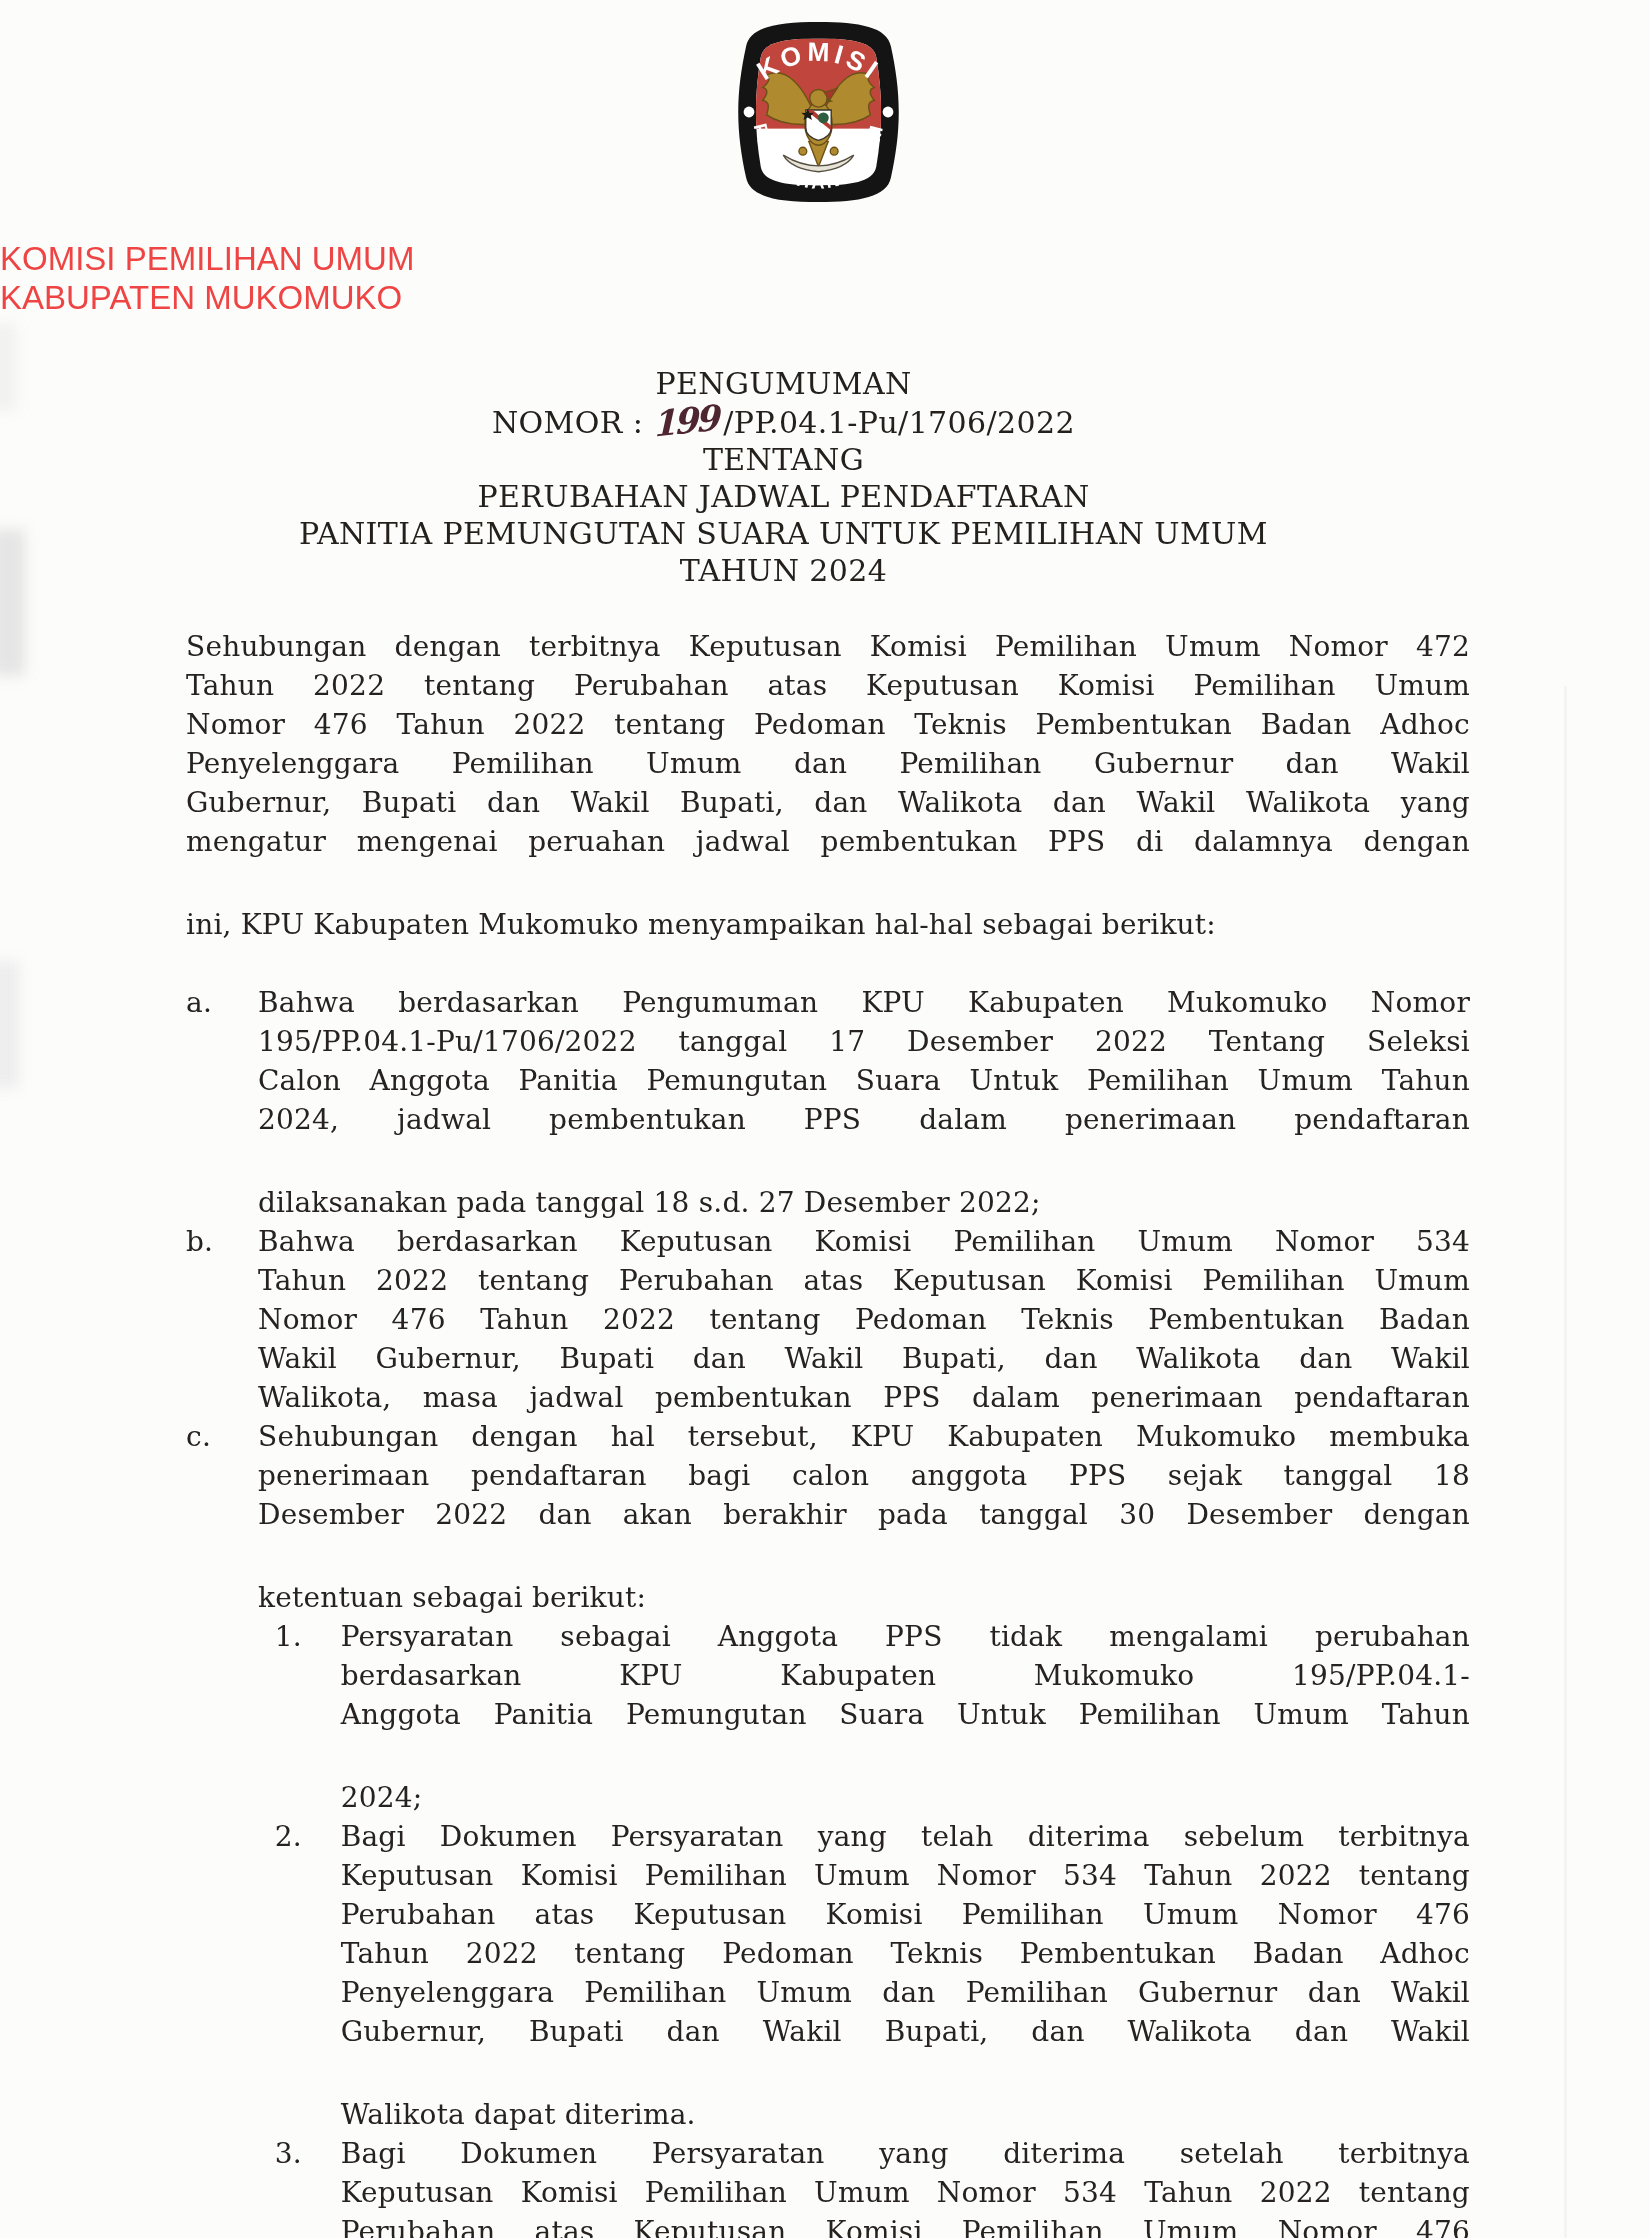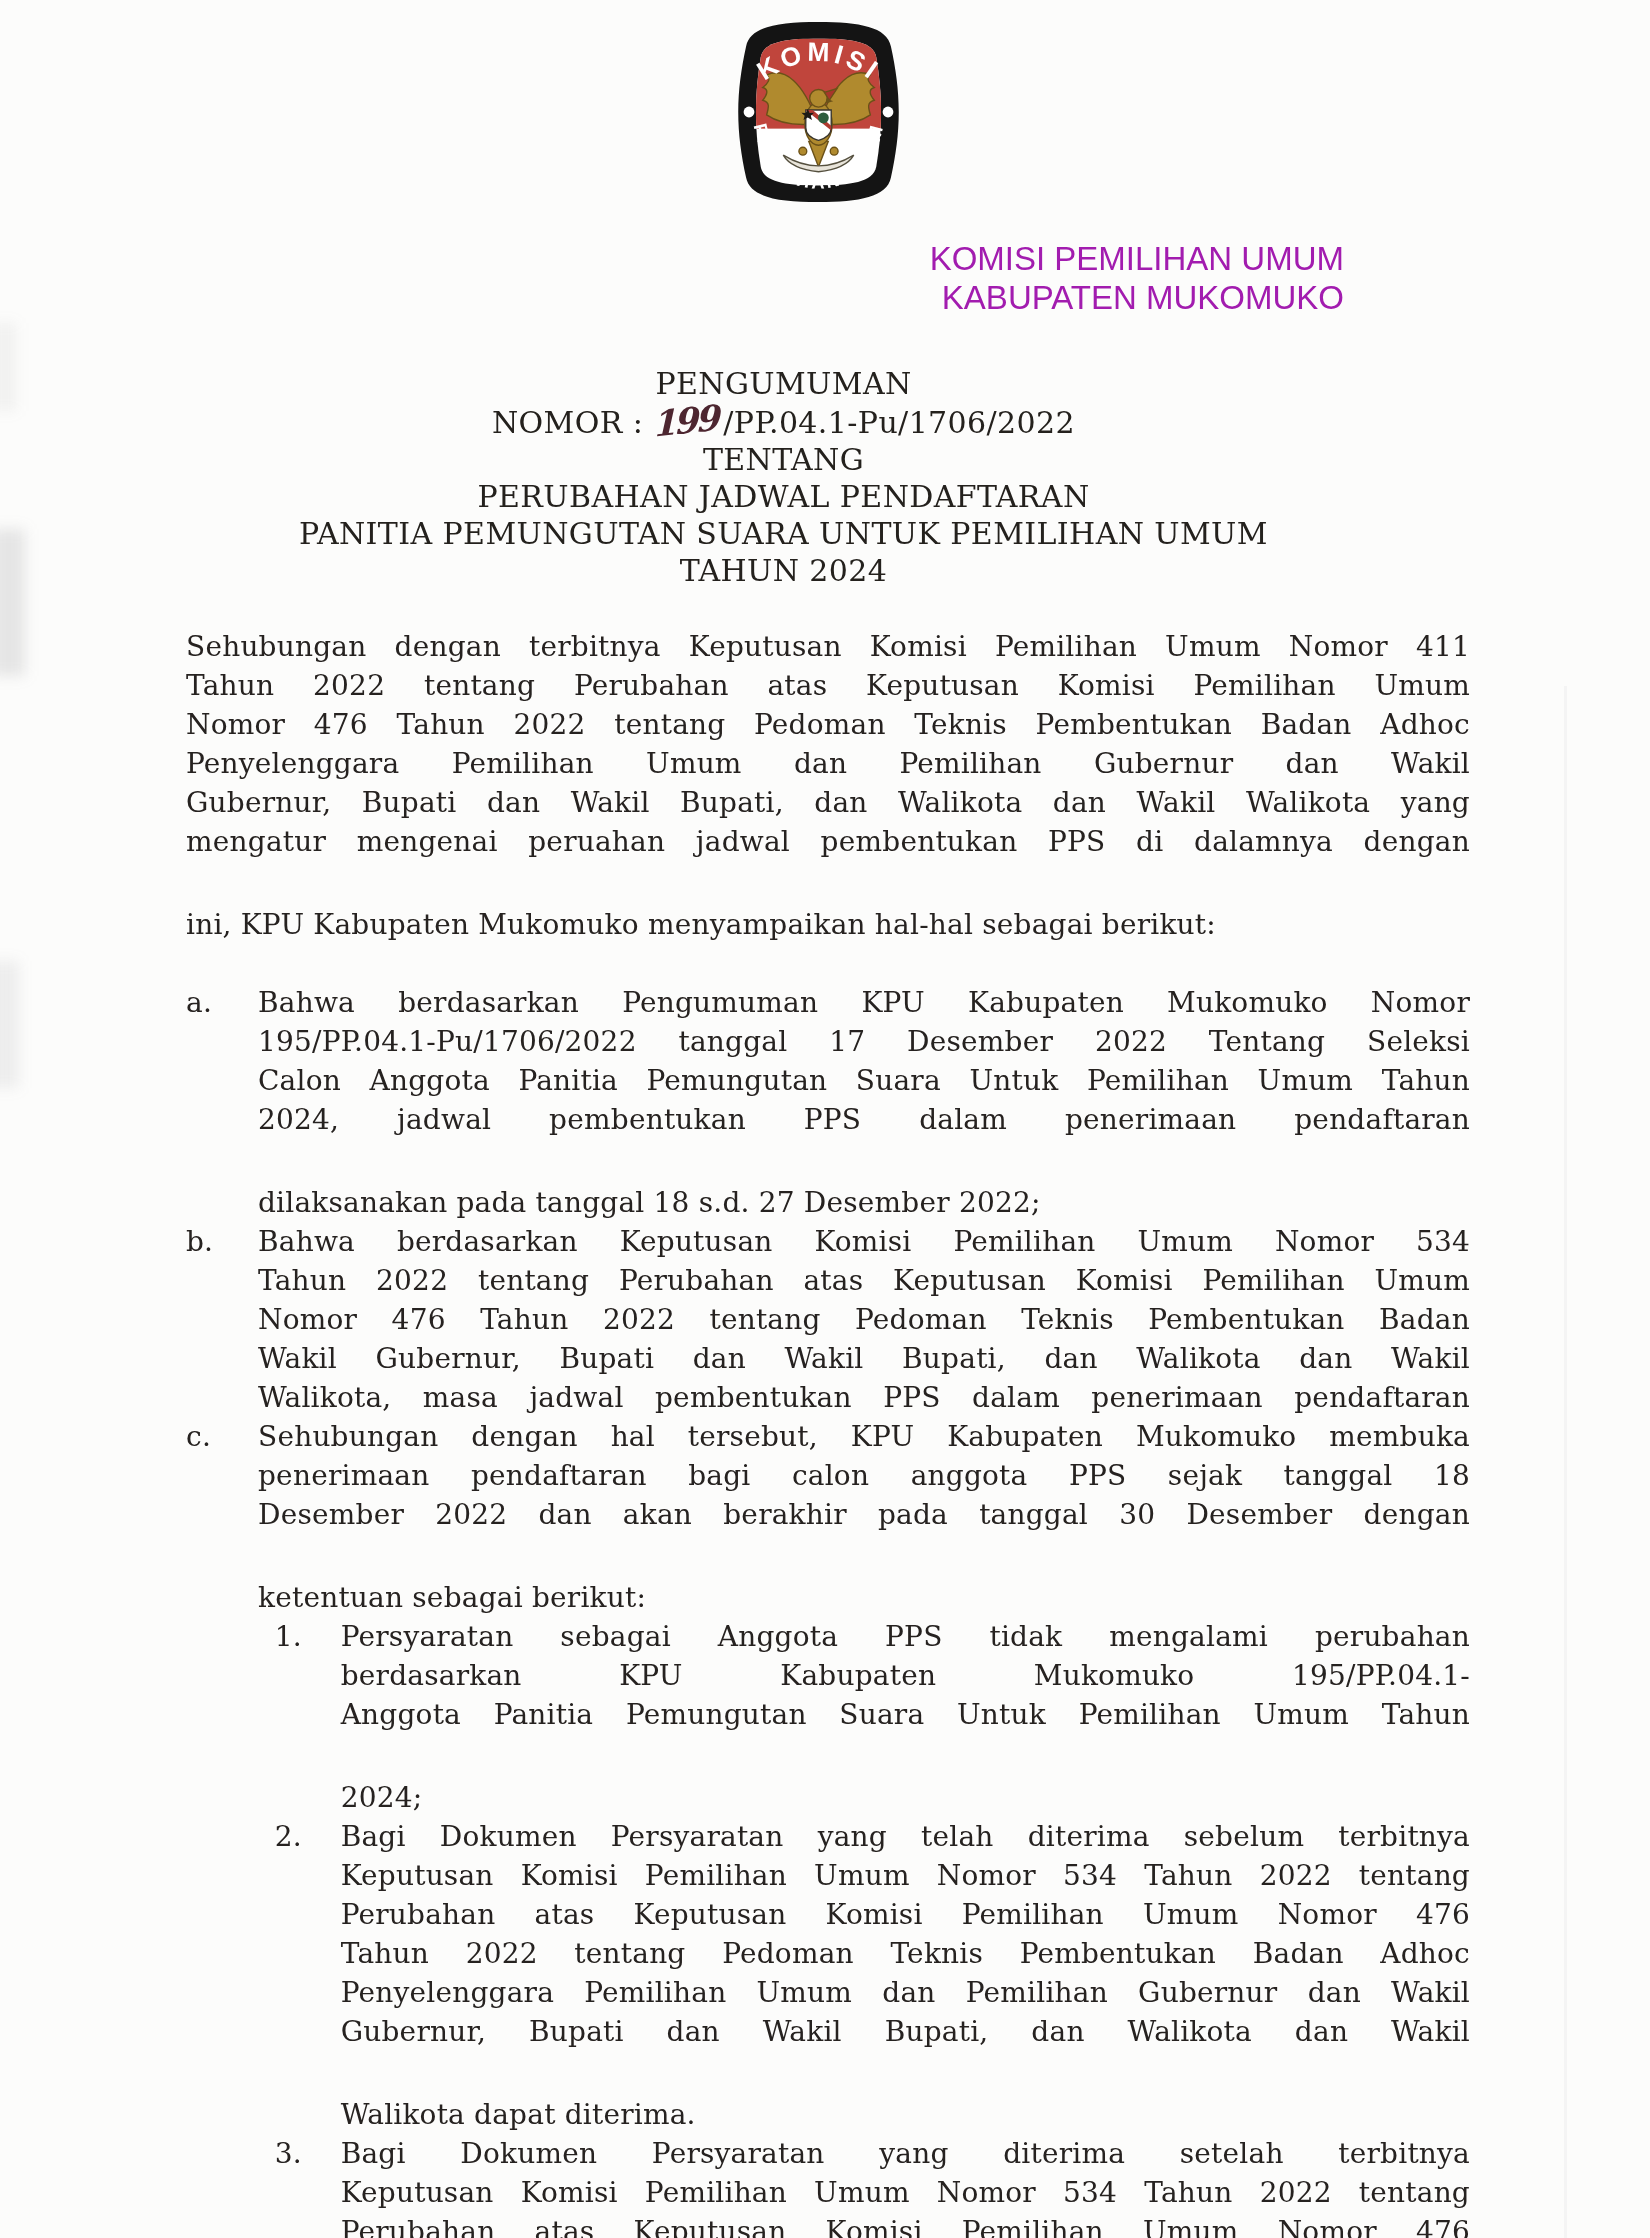--- a/index.html
+++ b/index.html
@@ -17,24 +17,24 @@
   .smudge.s1 { left:-7.8px; top:529px; width:33px; height:147px; background:rgba(110,110,118,0.16); }
   .smudge.s2 { left:-9.8px; top:961px; width:29px; height:127px; background:rgba(110,110,118,0.10); }
   .smudge.s3 { left:-5.9px; top:323px; width:21.6px; height:88px; background:rgba(110,110,118,0.08); }
   .scanline { position:absolute; left:1564px; top:686px; width:2.9px; height:1553px;
               background:rgba(100,100,110,0.05); pointer-events:none; }
 
   
   .logo-wrap { position:absolute; left:736px; top:19.6px; width:165px; height:184px; }
   .org-name {
     position:absolute; top:239px; left:0; width:1344px;
-    text-align:right;
+    text-align:left;
     font-family:"Liberation Sans", sans-serif;
     font-size:33px; line-height:39px; font-weight:400;
-    letter-spacing:0px; color:#a21caf;
+    letter-spacing:0px; color:#ef4444;
   }
   
   .title-block {
     position:absolute; top:365px; left:0; width:1567px;
     text-align:center; font-size:30px; line-height:37px;
     letter-spacing:0.4px; color:#24211d;
   }
   .handwritten {
     display:inline-block;
     color:#4d2630;
@@ -137,21 +137,21 @@
       <span>NOMOR : </span><span class="handwritten">199</span><span>/PP.04.1-Pu/1706/2022</span>
     </div>
     <div>TENTANG</div>
     <div>PERUBAHAN JADWAL PENDAFTARAN</div>
     <div>PANITIA PEMUNGUTAN SUARA UNTUK PEMILIHAN UMUM</div>
     <div>TAHUN 2024</div>
   </div>
 
   <div class="body-col">
     <div class="intro">
-        <div class="tline">Sehubungan dengan terbitnya Keputusan Komisi Pemilihan Umum Nomor 411</div>
+        <div class="tline">Sehubungan dengan terbitnya Keputusan Komisi Pemilihan Umum Nomor 472</div>
         <div class="tline">Tahun 2022 tentang Perubahan atas Keputusan Komisi Pemilihan Umum</div>
         <div class="tline">Nomor 476 Tahun 2022 tentang Pedoman Teknis Pembentukan Badan Adhoc</div>
         <div class="tline">Penyelenggara Pemilihan Umum dan Pemilihan Gubernur dan Wakil</div>
         <div class="tline">Gubernur, Bupati dan Wakil Bupati, dan Walikota dan Wakil Walikota yang</div>
         <div class="tline">mengatur mengenai peruahan jadwal pembentukan PPS di dalamnya dengan</div>
         <div class="tline tline-last">ini, KPU Kabupaten Mukomuko menyampaikan hal-hal sebagai berikut:</div>
       </div>
 
     <div class="letter-list">
 

